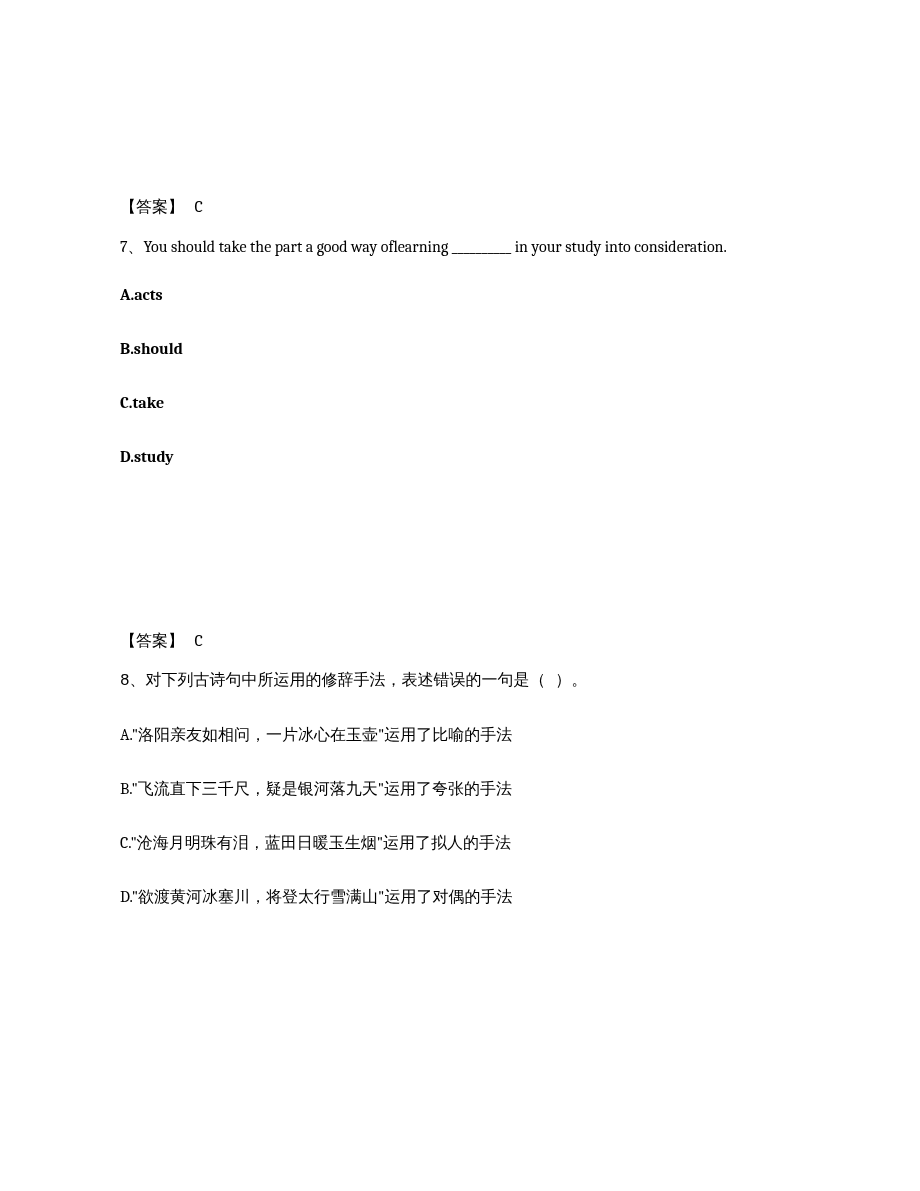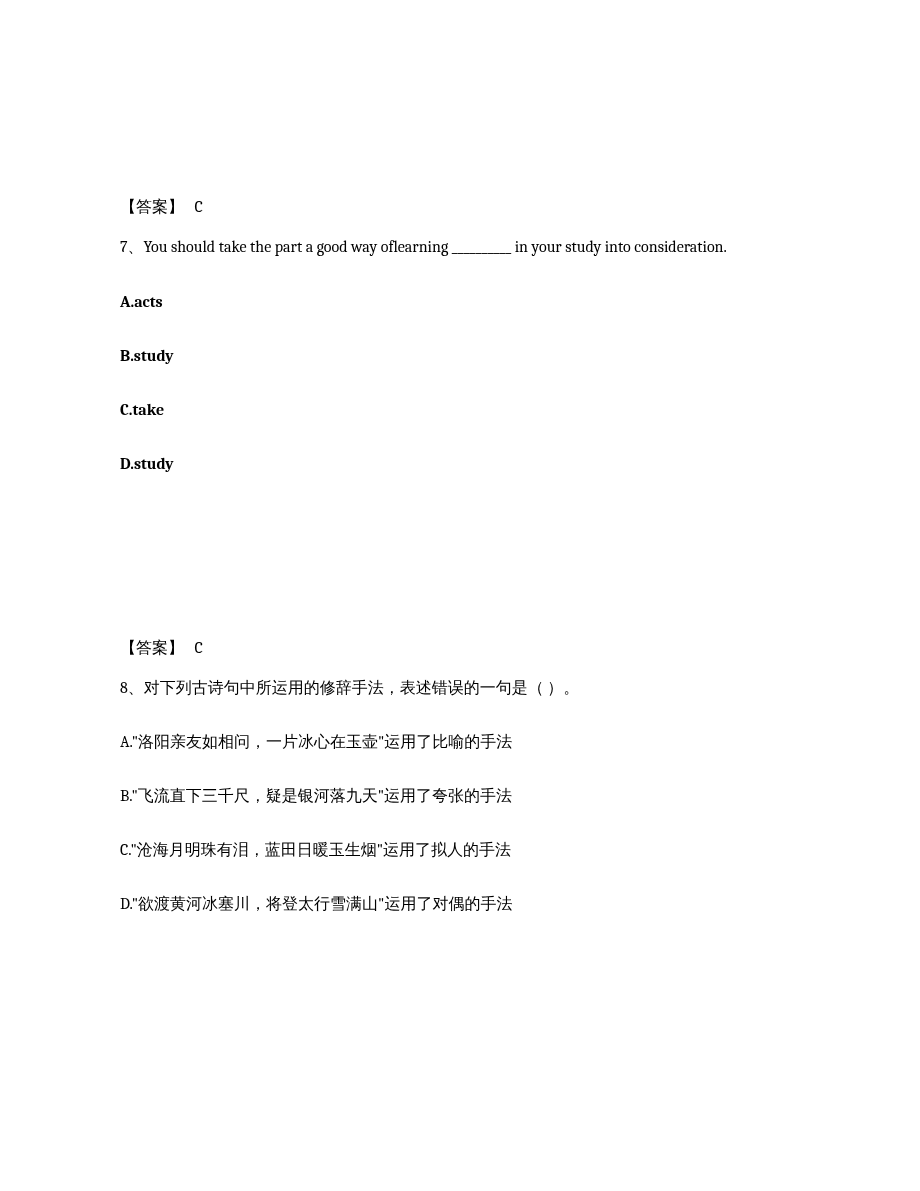--- a/index.html
+++ b/index.html
@@ -14,50 +14,51 @@
       font-family: "Cambria", "Georgia", "SimSun", serif;
       font-size: 16px;
       color: #000000;
       padding: 195px 120px 100px 120px;
       line-height: 1.5;
     }
     .answer-line {
       margin-bottom: 16px;
     }
     .question-text {
-      margin-bottom: 29px;
+      margin-bottom: 22px;
       line-height: 1.6;
     }
     .option {
       margin-bottom: 30px;
       font-weight: bold;
     }
     .gap-large {
       height: 130px;
     }
     .q8-question {
       margin-bottom: 30px;
+      font-family: Liberation Mono, monospace;
     }
     .q8-option {
       margin-bottom: 30px;
     }
   </style>
 </head>
 <body>
 
 <div class="answer-line">
   <span>【答案】</span>&nbsp;&nbsp;&nbsp;<span>C</span>
 </div>
 
 <div class="question-text">
   <span>7、</span><span>You should take the part a good way oflearning __________ in your study into consideration.</span>
 </div>
 
 <div class="option">A.acts</div>
-<div class="option">B.study</div>
+<div class="option">B.should</div>
 <div class="option">C.take</div>
 <div class="option">D.study</div>
 
 <div class="gap-large"></div>
 
 <div class="answer-line">
   <span>【答案】</span>&nbsp;&nbsp;&nbsp;<span>C</span>
 </div>
 
 <div class="q8-question">

